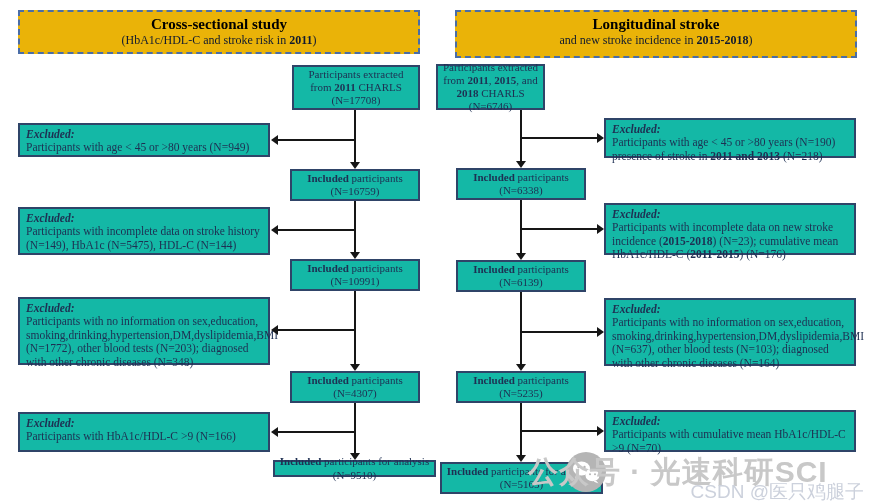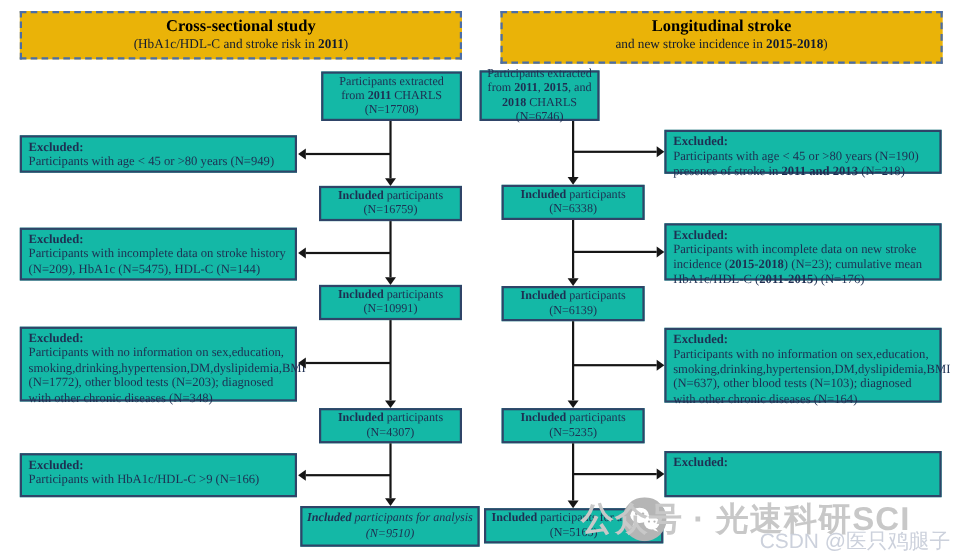--- a/index.html
+++ b/index.html
@@ -6,21 +6,21 @@
   html,body { background:#ffffff; }
   body { font-family:"Liberation Serif", serif; }
   .canvas { position:relative; width:870px; height:502px; background:#fff; overflow:hidden; }
 
   .hdr { position:absolute; border:2px dashed #4a6da7; background:#eab308; text-align:center; padding-top:3px; }
   .hdr .t { font-weight:bold; font-size:15px; color:#000; line-height:1.2; }
   .hdr .s { font-size:12px; color:#101a30; line-height:1.18;font-family:Liberation Serif, serif; }
 
   .box { position:absolute; border:2px solid #2f4468; background:#14b8a6; color:#1e2f52; }
   .excl { font-size:11.5px; line-height:1.17; padding:3px 5px 2px 6px; }
-  .excl .lbl { font-weight:bold; }
+  .excl .lbl { font-weight:bold;font-style:italic; }
   .center { display:flex; flex-direction:column; justify-content:center; align-items:center;
             text-align:center; font-size:11px; line-height:1.2; padding:2px 4px; }
   .center .l1 { white-space:nowrap; }
 
   .line { position:absolute; background:#161616; }
   .arr { position:absolute; width:0; height:0; }
   .arr.down  { border-left:5px solid transparent; border-right:5px solid transparent; border-top:7px solid #161616; }
   .arr.left  { border-top:5px solid transparent; border-bottom:5px solid transparent; border-right:7px solid #161616; }
   .arr.right { border-top:5px solid transparent; border-bottom:5px solid transparent; border-left:7px solid #161616; }
 
@@ -51,21 +51,21 @@
   <div class="box center" style="left:436px;top:64px;width:109px;height:46px;align-items:center;">
     <div>Participants extracted from <b>2011</b>, <b>2015</b>, and <b>2018</b> CHARLS (N=6746)</div>
   </div>
 
   <div class="box excl" style="left:18px;top:123px;width:252px;height:34px;">
     <span class="lbl">Excluded:</span>
     <div>Participants with age &lt; 45 or &gt;80 years (N=949)</div>
   </div>
   <div class="box excl" style="left:18px;top:207px;width:252px;height:48px;">
     <span class="lbl">Excluded:</span>
-    <div>Participants with incomplete data on stroke history (N=209), HbA1c (N=5475), HDL-C (N=144)</div>
+    <div>Participants with incomplete data on stroke history (N=149), HbA1c (N=5475), HDL-C (N=144)</div>
   </div>
   <div class="box excl" style="left:18px;top:297px;width:252px;height:68px;">
     <span class="lbl">Excluded:</span>
     <div>Participants with no information on sex,education, smoking,drinking,hypertension,DM,dyslipidemia,BMI (N=1772), other blood tests (N=203); diagnosed with other chronic diseases (N=348)</div>
   </div>
   <div class="box excl" style="left:18px;top:412px;width:252px;height:40px;">
     <span class="lbl">Excluded:</span>
     <div>Participants with HbA1c/HDL-C &gt;9 (N=166)</div>
   </div>
 
@@ -76,35 +76,36 @@
   <div class="box excl" style="left:604px;top:203px;width:252px;height:52px;">
     <span class="lbl">Excluded:</span>
     <div>Participants with incomplete data on new stroke incidence (<b>2015-2018</b>) (N=23); cumulative mean HbA1c/HDL-C (<b>2011-2015</b>) (N=176)</div>
   </div>
   <div class="box excl" style="left:604px;top:298px;width:252px;height:68px;">
     <span class="lbl">Excluded:</span>
     <div>Participants with no information on sex,education, smoking,drinking,hypertension,DM,dyslipidemia,BMI (N=637), other blood tests (N=103); diagnosed with other chronic diseases (N=164)</div>
   </div>
   <div class="box excl" style="left:604px;top:410px;width:252px;height:42px;">
     <span class="lbl">Excluded:</span>
+    <div>Participants with cumulative mean HbA1c/HDL-C &gt;9 (N=70)</div>
   </div>
 
   <div class="box center" style="left:290px;top:169px;width:130px;height:32px;">
     <div class="l1"><b>Included</b> participants</div>
     <div>(N=16759)</div>
   </div>
   <div class="box center" style="left:290px;top:259px;width:130px;height:32px;">
     <div class="l1"><b>Included</b> participants</div>
     <div>(N=10991)</div>
   </div>
   <div class="box center" style="left:290px;top:371px;width:130px;height:32px;">
     <div class="l1"><b>Included</b> participants</div>
     <div>(N=4307)</div>
   </div>
-  <div class="box center" style="left:273px;top:460px;width:163px;height:37px;font-style:italic;">
+  <div class="box center" style="left:273px;top:460px;width:163px;height:17px;">
     <div class="l1"><b>Included</b> participants for analysis</div>
     <div>(N=9510)</div>
   </div>
 
   <div class="box center" style="left:456px;top:168px;width:130px;height:32px;">
     <div class="l1"><b>Included</b> participants</div>
     <div>(N=6338)</div>
   </div>
   <div class="box center" style="left:456px;top:260px;width:130px;height:32px;">
     <div class="l1"><b>Included</b> participants</div>

